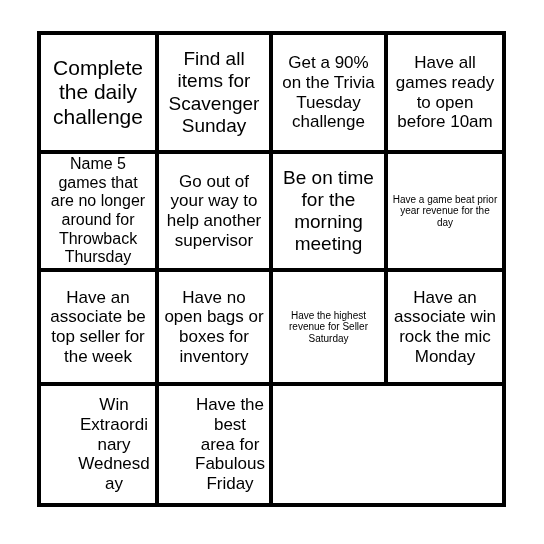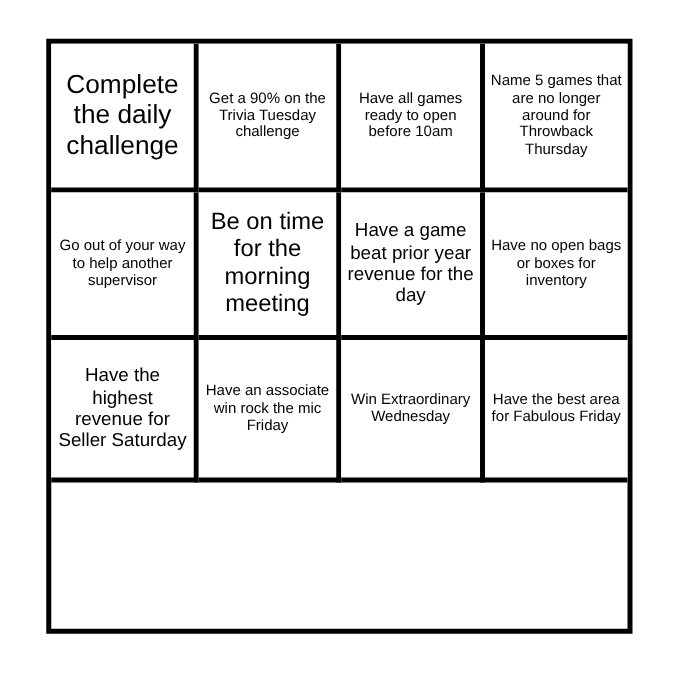--- a/index.html
+++ b/index.html
@@ -49,57 +49,63 @@
 
   .cell-text {
     display: block;
     width: 100%;
     word-wrap: break-word;
   }
 
   
   .fs-xl   { font-size: 21px; }
   .fs-lg   { font-size: 19px; }
-  .fs-md   { font-size: 12px; }
-  .fs-sm   { font-size: 15px; }
-  .fs-xs   { font-size: 12px; }
+  .fs-md   { font-size: 17px; }
+  .fs-sm   { font-size: 10px; }
+  .fs-xs   { font-size: 16px; }
 </style>
 </head>
 <body>
 
 <div id="bingo-card">
     <div class="bingo-cell">
       <span class="cell-text fs-xl">Complete the daily challenge</span>
+    </div>
+    <div class="bingo-cell">
+      <span class="cell-text fs-lg">Find all items for Scavenger Sunday</span>
     </div>
     <div class="bingo-cell">
       <span class="cell-text fs-md">Get a 90% on the Trivia Tuesday challenge</span>
     </div>
     <div class="bingo-cell">
       <span class="cell-text fs-md">Have all games ready to open before 10am</span>
     </div>
     <div class="bingo-cell">
       <span class="cell-text fs-xs">Name 5 games that are no longer around for Throwback Thursday</span>
     </div>
     <div class="bingo-cell">
       <span class="cell-text fs-md">Go out of your way to help another supervisor</span>
     </div>
     <div class="bingo-cell">
       <span class="cell-text fs-lg">Be on time for the morning meeting</span>
     </div>
     <div class="bingo-cell">
       <span class="cell-text fs-sm">Have a game beat prior year revenue for the day</span>
     </div>
     <div class="bingo-cell">
+      <span class="cell-text fs-md">Have an associate be top seller for the week</span>
+    </div>
+    <div class="bingo-cell">
       <span class="cell-text fs-md">Have no open bags or boxes for inventory</span>
     </div>
     <div class="bingo-cell">
       <span class="cell-text fs-sm">Have the highest revenue for Seller Saturday</span>
     </div>
     <div class="bingo-cell">
-      <span class="cell-text fs-md">Have an associate win rock the mic Friday</span>
+      <span class="cell-text fs-md">Have an associate win rock the mic Monday</span>
     </div>
     <div class="bingo-cell">
       <span class="cell-text fs-md">Win Extraordinary Wednesday</span>
     </div>
     <div class="bingo-cell">
       <span class="cell-text fs-md">Have the best area for Fabulous Friday</span>
     </div>
   </div>
 
 </body></html>

